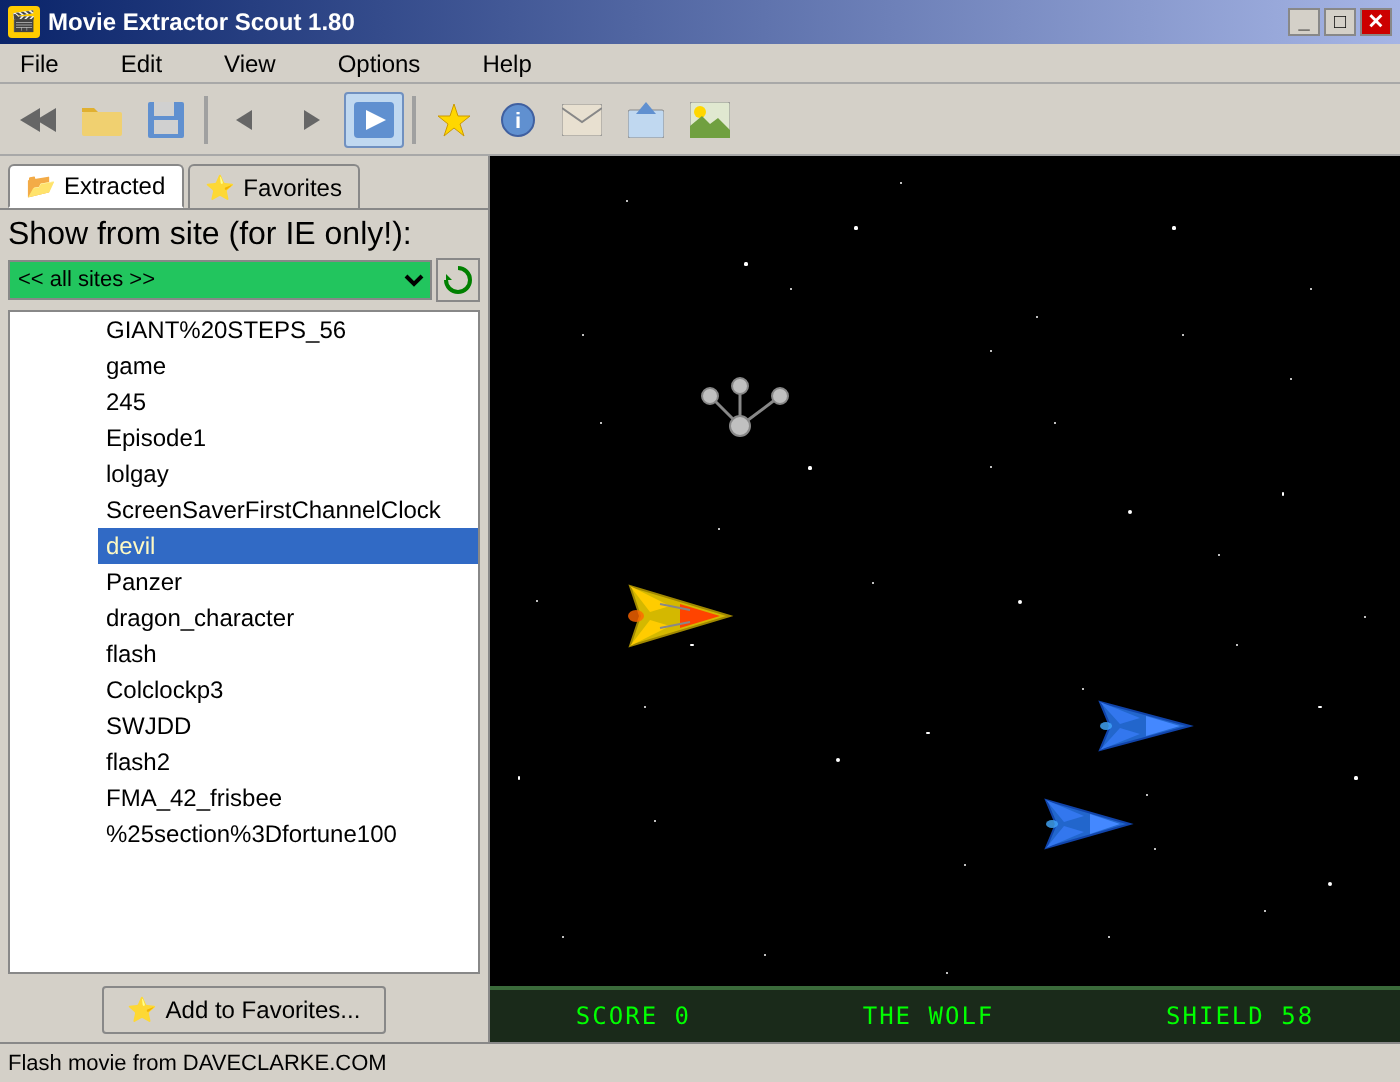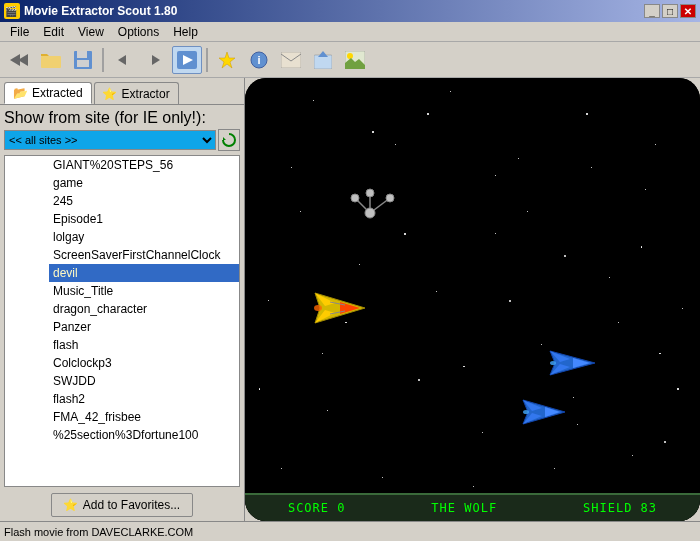--- a/index.html
+++ b/index.html
@@ -60,21 +60,21 @@
     .title-btn.close { background: #cc0000; color: white; }
 
     
     .menu-bar {
       background: #d4d0c8;
       height: 20px;
       display: flex;
       align-items: center;
       padding: 0 4px;
       border-bottom: 1px solid #a8a8a8;
-      gap: 2px;
+      gap: 19px;
     }
     .menu-item {
       padding: 2px 6px;
       cursor: pointer;
       font-size: 12px;
     }
 
     
     .toolbar {
       background: #d4d0c8;
@@ -155,21 +155,21 @@
     .filter-row {
       display: flex;
       align-items: center;
       gap: 2px;
     }
     .filter-select {
       flex: 1;
       height: 20px;
       font-size: 11px;
       border: 1px solid #888;
-      background: #0ea5e9;
+      background: #22c55e;
     }
     .refresh-btn {
       width: 22px;
       height: 22px;
       display: flex;
       align-items: center;
       justify-content: center;
       border: 1px solid #888;
       cursor: pointer;
       background: #d4d0c8;
@@ -211,21 +211,20 @@
       font-size: 12px;
       border-radius: 2px;
     }
 
     
     .right-panel {
       flex: 1;
       background: #000;
       position: relative;
       overflow: hidden;
-      border-radius: 21px;
     }
     .movie-canvas {
       width: 100%;
       height: 100%;
       position: relative;
       overflow: hidden;
     }
 
     
     .starfield {
@@ -380,21 +379,21 @@
 
   <div class="left-panel">
 
     <div class="tabs-row">
       <div class="tab active">
         <span>📂</span>
         <span>Extracted</span>
       </div>
       <div class="tab">
         <span>⭐</span>
-        <span>Extractor</span>
+        <span>Favorites</span>
       </div>
     </div>
 
     <div class="filter-area">
       <div class="filter-label">Show from site (for IE only!):</div>
       <div class="filter-row">
         <select class="filter-select">
           <option>&lt;&lt; all sites &gt;&gt;</option>
         </select>
         <div class="refresh-btn">
@@ -407,23 +406,22 @@
     </div>
 
     <div class="item-list" id="item-list">
     <div class="list-item">GIANT%20STEPS_56</div>
         <div class="list-item">game</div>
         <div class="list-item">245</div>
         <div class="list-item">Episode1</div>
         <div class="list-item">lolgay</div>
         <div class="list-item">ScreenSaverFirstChannelClock</div>
         <div class="list-item selected">devil</div>
-        <div class="list-item">Music_Title</div>
+        <div class="list-item">Panzer</div>
         <div class="list-item">dragon_character</div>
-        <div class="list-item">Panzer</div>
         <div class="list-item">flash</div>
         <div class="list-item">Colclockp3</div>
         <div class="list-item">SWJDD</div>
         <div class="list-item">flash2</div>
         <div class="list-item">FMA_42_frisbee</div>
         <div class="list-item">%25section%3Dfortune100</div>
       </div>
 
     <div class="favorites-btn-row">
       <button class="favorites-btn">
@@ -531,21 +529,21 @@
           <circle cx="30" cy="25" r="5" fill="#c0c0c0" stroke="#888" stroke-width="1"></circle>
           <circle cx="50" cy="10" r="4" fill="#c0c0c0" stroke="#888" stroke-width="1"></circle>
           <circle cx="15" cy="10" r="4" fill="#c0c0c0" stroke="#888" stroke-width="1"></circle>
           <circle cx="30" cy="5" r="4" fill="#c0c0c0" stroke="#888" stroke-width="1"></circle>
         </svg>
       </div>
 
       <div class="game-hud">
         <span>SCORE  0</span>
         <span>THE WOLF</span>
-        <span>SHIELD  83</span>
+        <span>SHIELD  58</span>
       </div>
     </div>
   </div>
 </div>
 
 <div class="status-bar">
   <span class="status-text">Flash movie from DAVECLARKE.COM</span>
 </div>
 
 </body></html>

